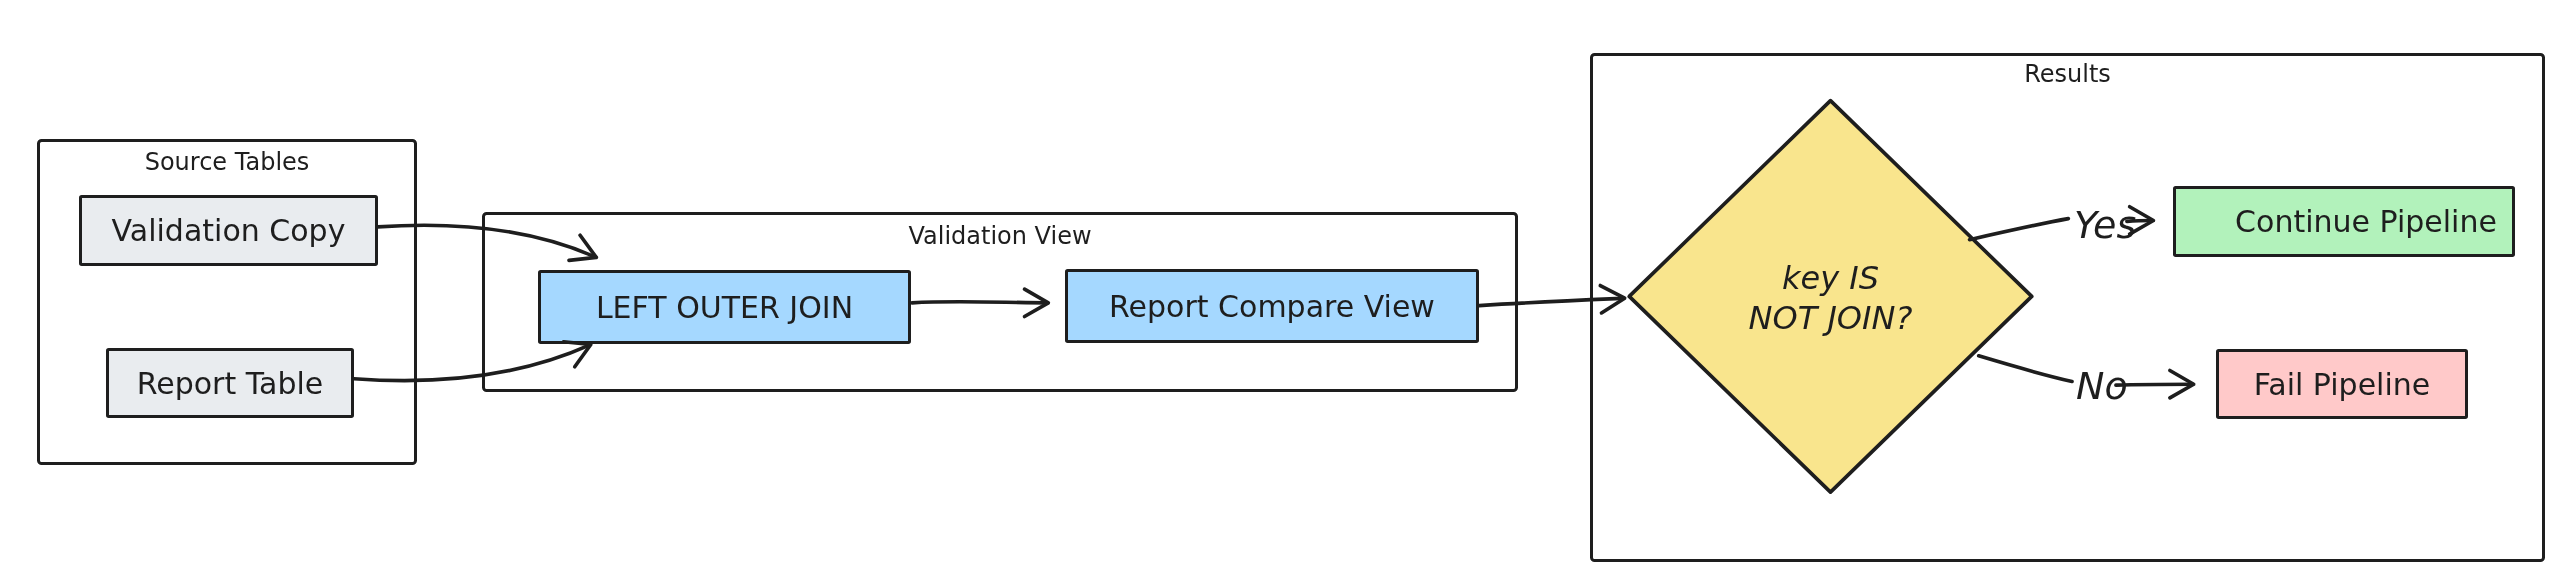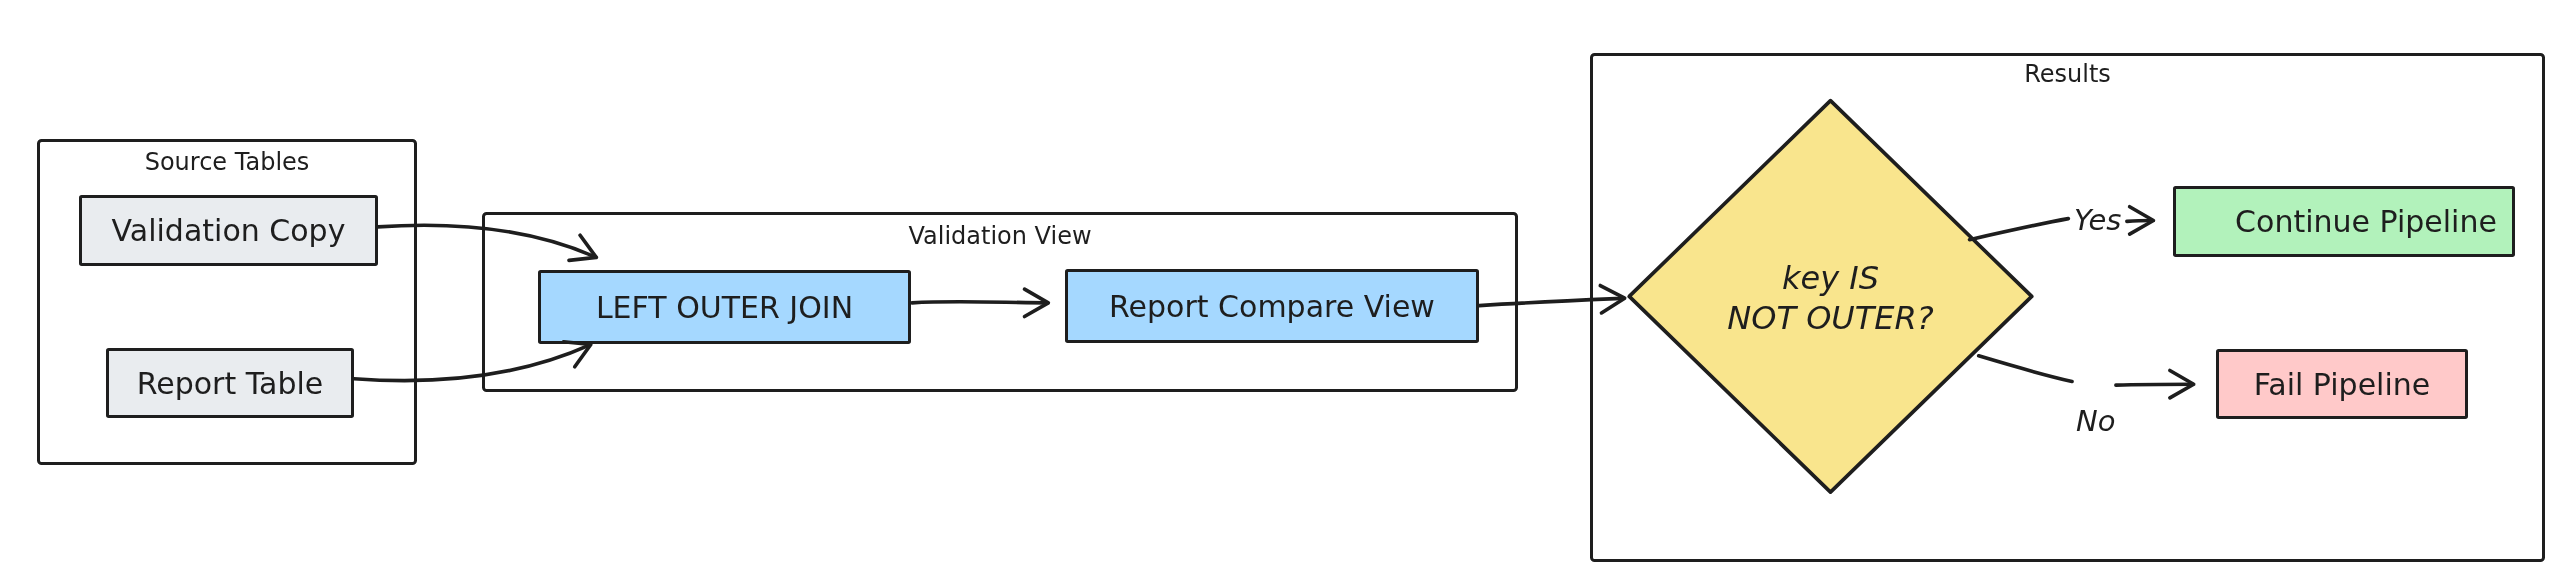--- a/index.html
+++ b/index.html
@@ -36,21 +36,21 @@
   .node.red{background:var(--outcome-red);}
   .edges{position:absolute;left:0;top:0;pointer-events:none;}
   .edges path{stroke:var(--stroke);stroke-width:4;fill:none;stroke-linecap:round;stroke-linejoin:round;}
   .edges polygon{fill:var(--decision-yellow);stroke:var(--stroke);stroke-width:4;stroke-linejoin:round;}
   .decision-text{
     position:absolute;left:1684px;top:256px;width:293px;height:84px;
     display:flex;align-items:center;justify-content:center;text-align:center;
     font-size:32px;font-style:italic;line-height:40px;white-space:pre-line;
   }
   .edge-label{
-    position:absolute;font-size:29px;font-style:italic;white-space:nowrap;
+    position:absolute;font-size:38px;font-style:italic;white-space:nowrap;
   }
 </style>
 </head>
 <body>
 
 <div class="canvas">
 
   <div class="group" style="left:482px;top:212px;width:1036px;height:180px;">
     <div class="group-title" style="top:7.3px;">Validation View</div>
     <div class="node blue" style="left:53px;top:55px;width:373px;height:74px;">
@@ -94,20 +94,20 @@
     <path d="M 386 414 C 480 421, 566 412, 644 377" marker-end="url(#ah)"></path>
     <path d="M 996 331 C 1046 328, 1100 331, 1144 331" marker-end="url(#ah)"></path>
     <path d="M 1616 334 C 1680 330, 1728 328, 1774 326" marker-end="url(#ah)"></path>
     <path d="M 2152 262 C 2196 252, 2232 244, 2260 239"></path>
     <path d="M 2324 242 C 2336 241, 2344 241, 2352 241" marker-end="url(#ah)"></path>
     <path d="M 2162 389 C 2212 404, 2242 412, 2264 417"></path>
     <path d="M 2312 421 C 2342 420, 2366 420, 2396 420" marker-end="url(#ah)"></path>
   </svg>
 
   <div class="decision-text">key IS
-NOT OUTER?</div>
+NOT JOIN?</div>
 
   <div class="edge-label" style="left:2074px;top:203px;">Yes</div>
 
-  <div class="edge-label" style="left:2076px;top:364px;margin-top:40px;">No</div>
+  <div class="edge-label" style="left:2076px;top:364px;">No</div>
 
 </div>
 
 
 </body></html>

